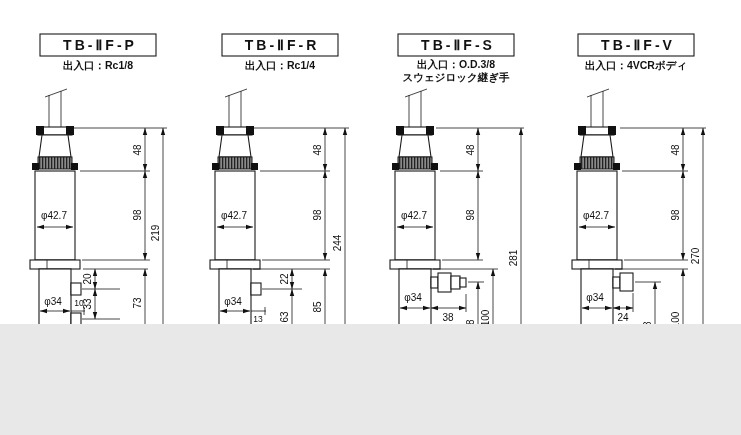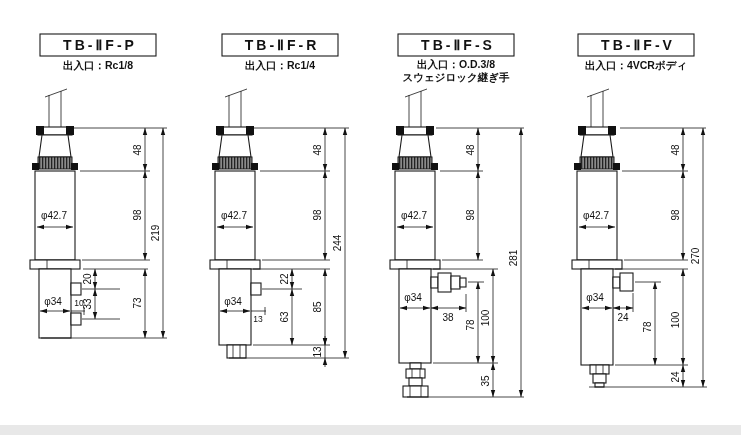--- a/index.html
+++ b/index.html
@@ -1,16 +1,16 @@
 <!DOCTYPE html>
 <html><head>
 <meta charset="utf-8">
 <style>
   html,body{margin:0;padding:0;background:#e8e8e8;}
-  .canvas{width:741px;height:425px;background:#fff;position:relative;overflow:hidden;
+  .canvas{width:741px;height:324px;background:#fff;position:relative;overflow:hidden;
           font-family:"Liberation Sans",sans-serif;}
   svg{display:block;}
   .outline{fill:#fff;stroke:#1a1a1a;stroke-width:1.1;}
   .solid{fill:#111;stroke:none;}
   .thin{stroke:#1a1a1a;stroke-width:0.8;fill:none;}
   .dim{stroke:#1a1a1a;stroke-width:0.8;fill:none;}
   .lbl{font:10px "Liberation Sans",sans-serif;fill:#111;}
   .lbl-s{font:8.5px "Liberation Sans",sans-serif;fill:#111;}
   .title{font:600 14px "Liberation Sans",sans-serif;letter-spacing:3px;fill:#111;}
   .sub{font:600 10.5px "Liberation Sans",sans-serif;fill:#111;}

